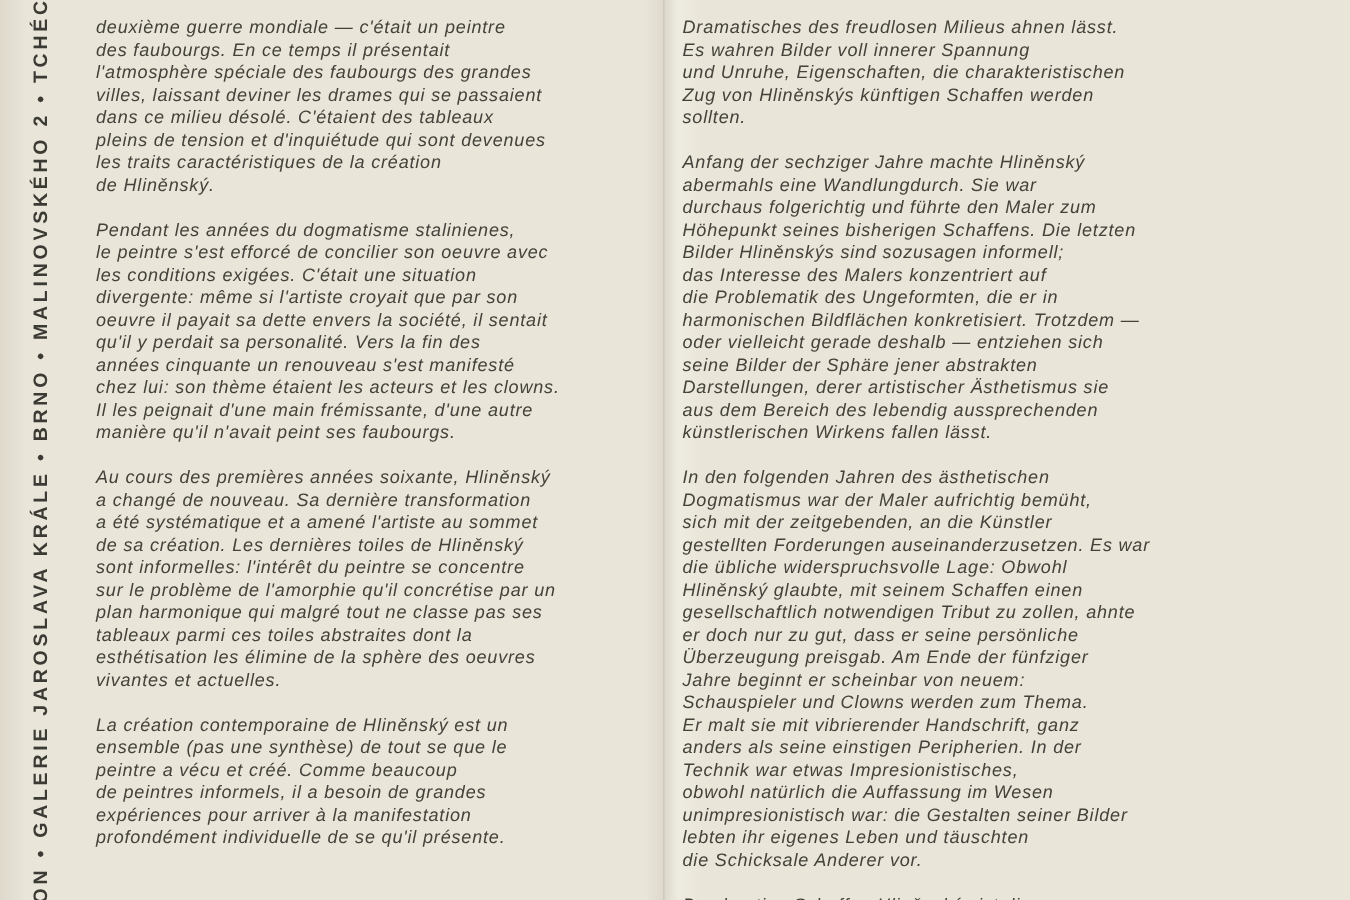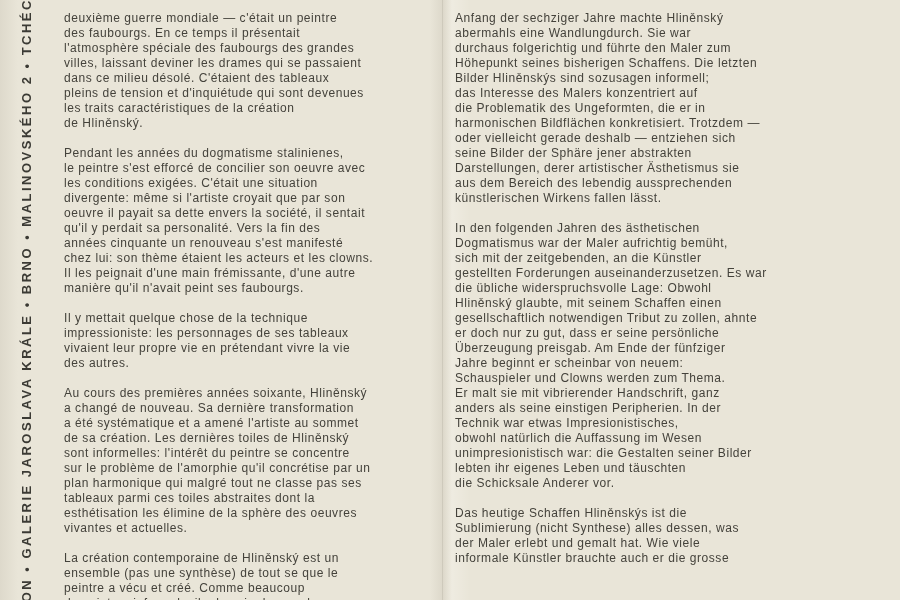--- a/index.html
+++ b/index.html
@@ -50,20 +50,21 @@
     top: -4px;
     color: #44423b;
     font-size: 12px;
     line-height: 15px;
     letter-spacing: 0.55px;
     white-space: pre-line;
   }
   .col p {
     margin: 0;
     padding: 0;
+    font-style: italic;
   }
   .col-left {
     left: 64px;
     width: 372px;
   }
   .col-right {
     left: 455px;
     width: 438px;
   }
 </style>
@@ -88,43 +89,44 @@
     <p>Pendant les années du dogmatisme stalinienes,
 le peintre s'est efforcé de concilier son oeuvre avec
 les conditions exigées. C'était une situation
 divergente: même si l'artiste croyait que par son
 oeuvre il payait sa dette envers la société, il sentait
 qu'il y perdait sa personalité. Vers la fin des
 années cinquante un renouveau s'est manifesté
 chez lui: son thème étaient les acteurs et les clowns.
 Il les peignait d'une main frémissante, d'une autre
 manière qu'il n'avait peint ses faubourgs.</p>
-    <p>Il y mettait quelque chose de la technique
-impressioniste: les personnages de ses tableaux
-vivaient leur propre vie en prétendant vivre la vie
-des autres.</p>
     <p>Au cours des premières années soixante, Hliněnský
 a changé de nouveau. Sa dernière transformation
 a été systématique et a amené l'artiste au sommet
 de sa création. Les dernières toiles de Hliněnský
 sont informelles: l'intérêt du peintre se concentre
 sur le problème de l'amorphie qu'il concrétise par un
 plan harmonique qui malgré tout ne classe pas ses
 tableaux parmi ces toiles abstraites dont la
 esthétisation les élimine de la sphère des oeuvres
 vivantes et actuelles.</p>
     <p>La création contemporaine de Hliněnský est un
 ensemble (pas une synthèse) de tout se que le
 peintre a vécu et créé. Comme beaucoup
 de peintres informels, il a besoin de grandes
 expériences pour arriver à la manifestation
 profondément individuelle de se qu'il présente.</p>
   </div>
 
   <div class="col col-right">
+    <p>Dramatisches des freudlosen Milieus ahnen lässt.
+Es wahren Bilder voll innerer Spannung
+und Unruhe, Eigenschaften, die charakteristischen
+Zug von Hliněnskýs künftigen Schaffen werden
+sollten.</p>
     <p>Anfang der sechziger Jahre machte Hliněnský
 abermahls eine Wandlungdurch. Sie war
 durchaus folgerichtig und führte den Maler zum
 Höhepunkt seines bisherigen Schaffens. Die letzten
 Bilder Hliněnskýs sind sozusagen informell;
 das Interesse des Malers konzentriert auf
 die Problematik des Ungeformten, die er in
 harmonischen Bildflächen konkretisiert. Trotzdem —
 oder vielleicht gerade deshalb — entziehen sich
 seine Bilder der Sphäre jener abstrakten

